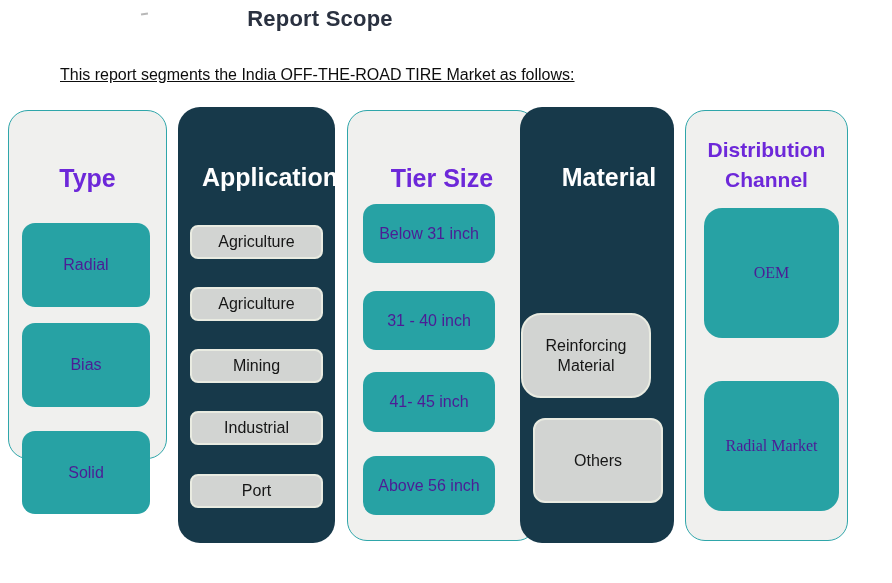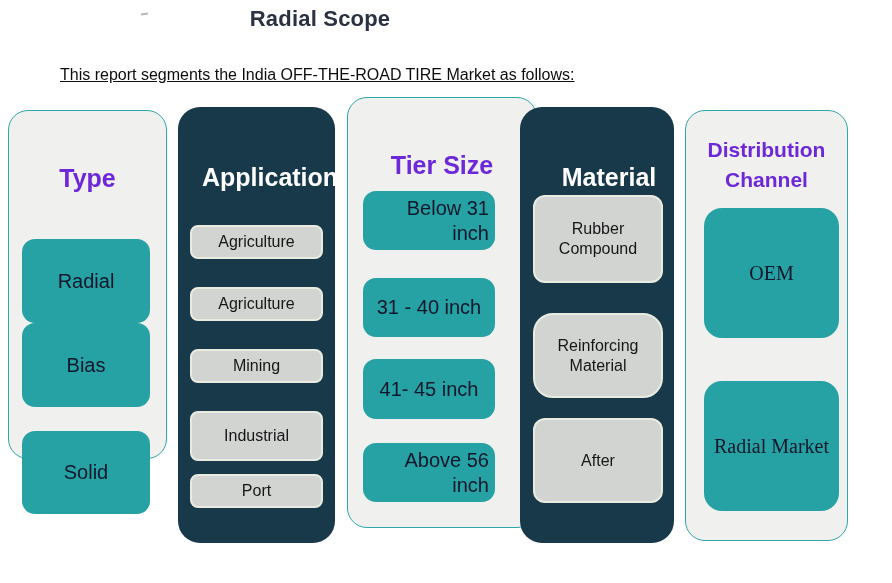--- a/index.html
+++ b/index.html
@@ -52,26 +52,26 @@
     text-align: center;
     font-weight: bold;
     line-height: 30px;
   }
   .teal-text { color: #6d28d9; }
   .white-text { color: #ffffff; padding-left: 24px; }
   .box-teal {
     position: absolute;
     background: #27a2a4;
     border-radius: 13px;
-    color: #0f172a;
+    color: #4c1d95;
     display: flex;
     align-items: center;
     justify-content: center;
     text-align: right;
-    font-size: 20px;
+    font-size: 16px;
     line-height: 1.25;
     padding: 2px 6px;
   }
   .box-teal.big { border-radius: 18px; font-family: Liberation Serif, serif; }
   .box-gray {
     position: absolute;
     background: #d2d4d2;
     border: 2px solid #e9ebe1;
     border-radius: 8px;
     color: #161616;
@@ -84,53 +84,52 @@
     padding: 2px 6px;
   }
 </style>
 </head>
 <body>
 
 <div class="canvas">
 
   <div class="stray-mark"></div>
 
-  <div class="page-title">Radial Scope</div>
+  <div class="page-title">Report Scope</div>
 
   <div class="subtitle">This report segments the India OFF-THE-ROAD TIRE Market as follows:</div>
 
   <div class="col light" style="left:8px;top:110px;width:159px;height:349px">
     <div class="col-title teal-text" style="top:52px;font-size:25px">Type</div>
-    <div class="box-teal" style="left:13px;top:128px;width:128px;height:84px">Radial</div>
+    <div class="box-teal" style="left:13px;top:112px;width:128px;height:84px">Radial</div>
     <div class="box-teal" style="left:13px;top:212px;width:128px;height:84px">Bias</div>
     <div class="box-teal" style="left:13px;top:320px;width:128px;height:83px">Solid</div>
   </div>
 
   <div class="col dark" style="left:178px;top:107px;width:157px;height:436px">
     <div class="col-title white-text" style="top:55px;font-size:25px">Application</div>
     <div class="box-gray" style="left:12px;top:118px;width:133px;height:34px">Agriculture</div>
     <div class="box-gray" style="left:12px;top:180px;width:133px;height:34px">Agriculture</div>
     <div class="box-gray" style="left:12px;top:242px;width:133px;height:34px">Mining</div>
-    <div class="box-gray" style="left:12px;top:304px;width:133px;height:50px">Industrial</div>
+    <div class="box-gray" style="left:12px;top:304px;width:133px;height:34px">Industrial</div>
     <div class="box-gray" style="left:12px;top:367px;width:133px;height:34px">Port</div>
   </div>
 
-  <div class="col light" style="left:347px;top:97px;width:190px;height:431px">
+  <div class="col light" style="left:347px;top:110px;width:190px;height:431px">
     <div class="col-title teal-text" style="top:52px;font-size:25px">Tier Size</div>
     <div class="box-teal" style="left:15px;top:93px;width:132px;height:59px">Below 31 inch</div>
     <div class="box-teal" style="left:15px;top:180px;width:132px;height:59px">31 - 40 inch</div>
     <div class="box-teal" style="left:15px;top:261px;width:132px;height:60px">41- 45 inch</div>
     <div class="box-teal" style="left:15px;top:345px;width:132px;height:59px">Above 56 inch</div>
   </div>
 
   <div class="col dark" style="left:520px;top:107px;width:154px;height:436px">
     <div class="col-title white-text" style="top:55px;font-size:25px">Material</div>
-    <div class="box-gray" style="left:13px;top:88px;width:130px;height:88px;border-radius:12px">Rubber Compound</div>
-    <div class="box-gray" style="left:13px;top:206px;width:130px;height:85px;border-radius:20px">Reinforcing Material</div>
-    <div class="box-gray" style="left:13px;top:311px;width:130px;height:85px;border-radius:12px">After</div>
+    <div class="box-gray" style="left:1px;top:206px;width:130px;height:85px;border-radius:20px">Reinforcing Material</div>
+    <div class="box-gray" style="left:13px;top:311px;width:130px;height:85px;border-radius:12px">Others</div>
   </div>
 
   <div class="col light" style="left:685px;top:110px;width:163px;height:431px">
     <div class="col-title teal-text" style="top:24px;font-size:21px;line-height:30px;padding:0 10px">Distribution Channel</div>
     <div class="box-teal big" style="left:18px;top:97px;width:135px;height:130px">OEM</div>
     <div class="box-teal big" style="left:18px;top:270px;width:135px;height:130px">Radial Market</div>
   </div>
 
 </div>
 

